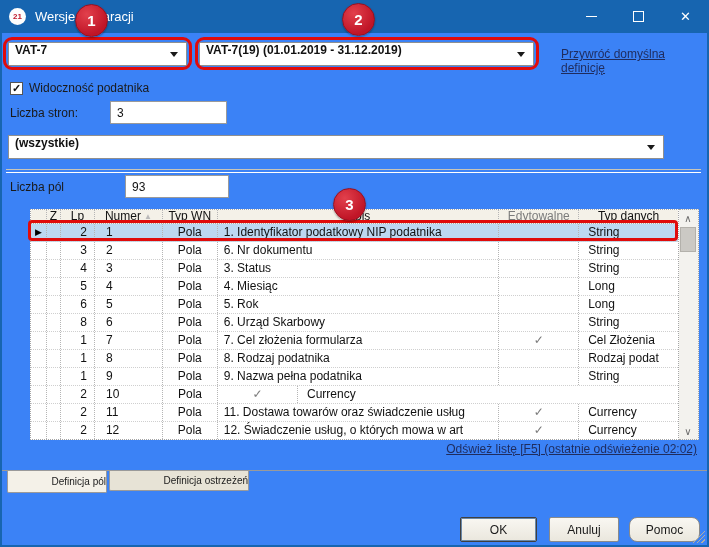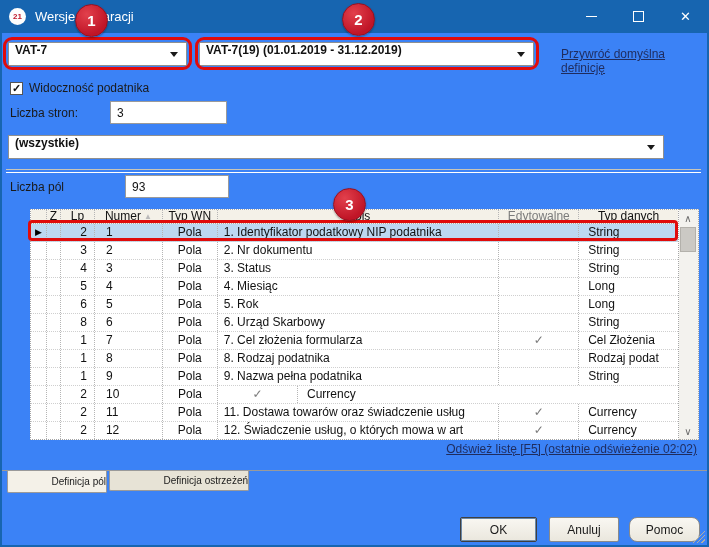--- a/index.html
+++ b/index.html
@@ -156,21 +156,21 @@
           <div class="c c-opis">1. Identyfikator podatkowy NIP podatnika</div>
           <div class="c c-edit"></div>
           <div class="c c-dtype">String</div>
         </div>
         <div class="trow">
           <div class="c c-marker"></div>
           <div class="c c-z"></div>
           <div class="c c-lp">3</div>
           <div class="c c-numer">2</div>
           <div class="c c-typwn">Pola</div>
-          <div class="c c-opis">2. Nr dokumentu</div>
+          <div class="c c-opis">6. Nr dokumentu</div>
           <div class="c c-edit"></div>
           <div class="c c-dtype">String</div>
         </div>
         <div class="trow">
           <div class="c c-marker"></div>
           <div class="c c-z"></div>
           <div class="c c-lp">4</div>
           <div class="c c-numer">3</div>
           <div class="c c-typwn">Pola</div>
           <div class="c c-opis">3. Status</div>

